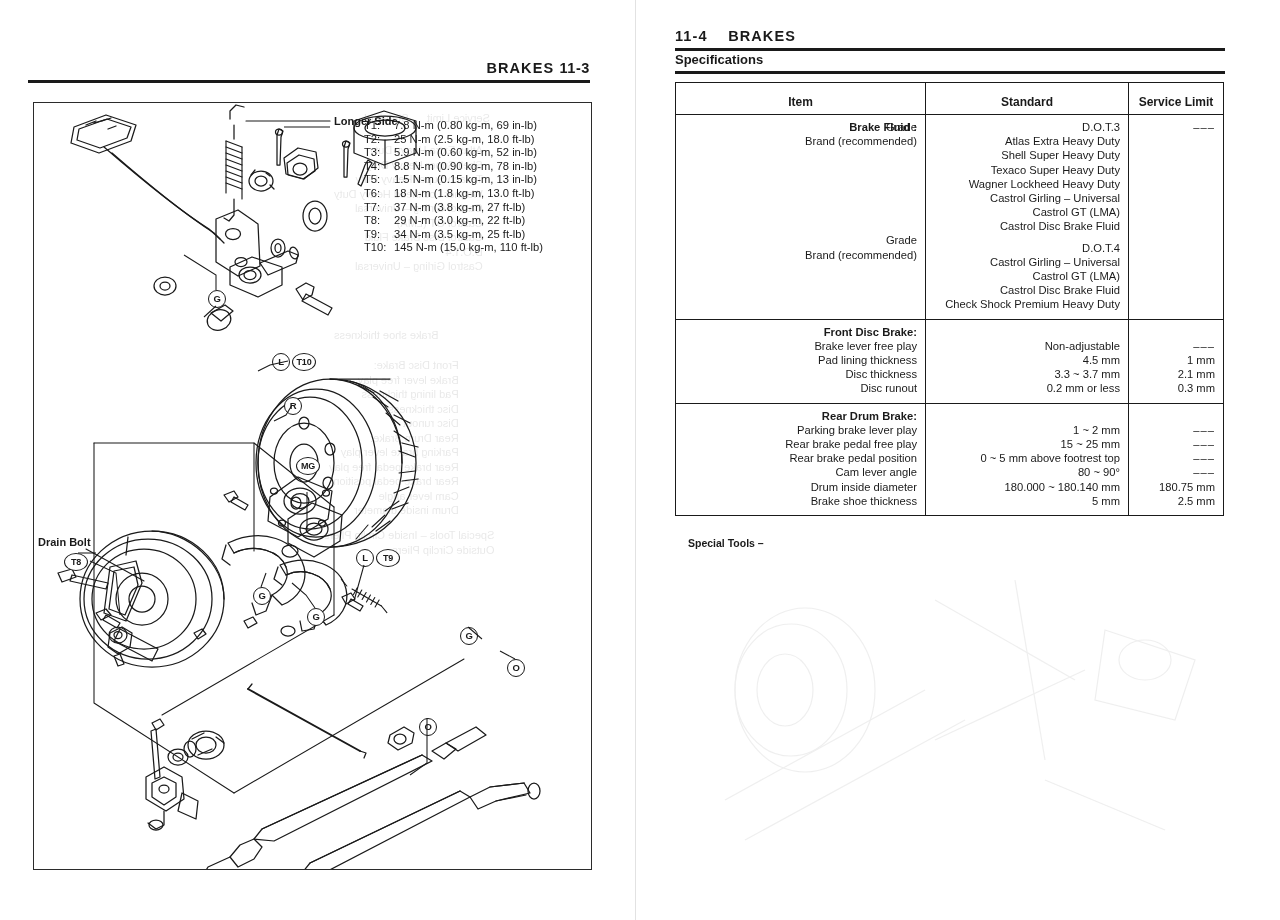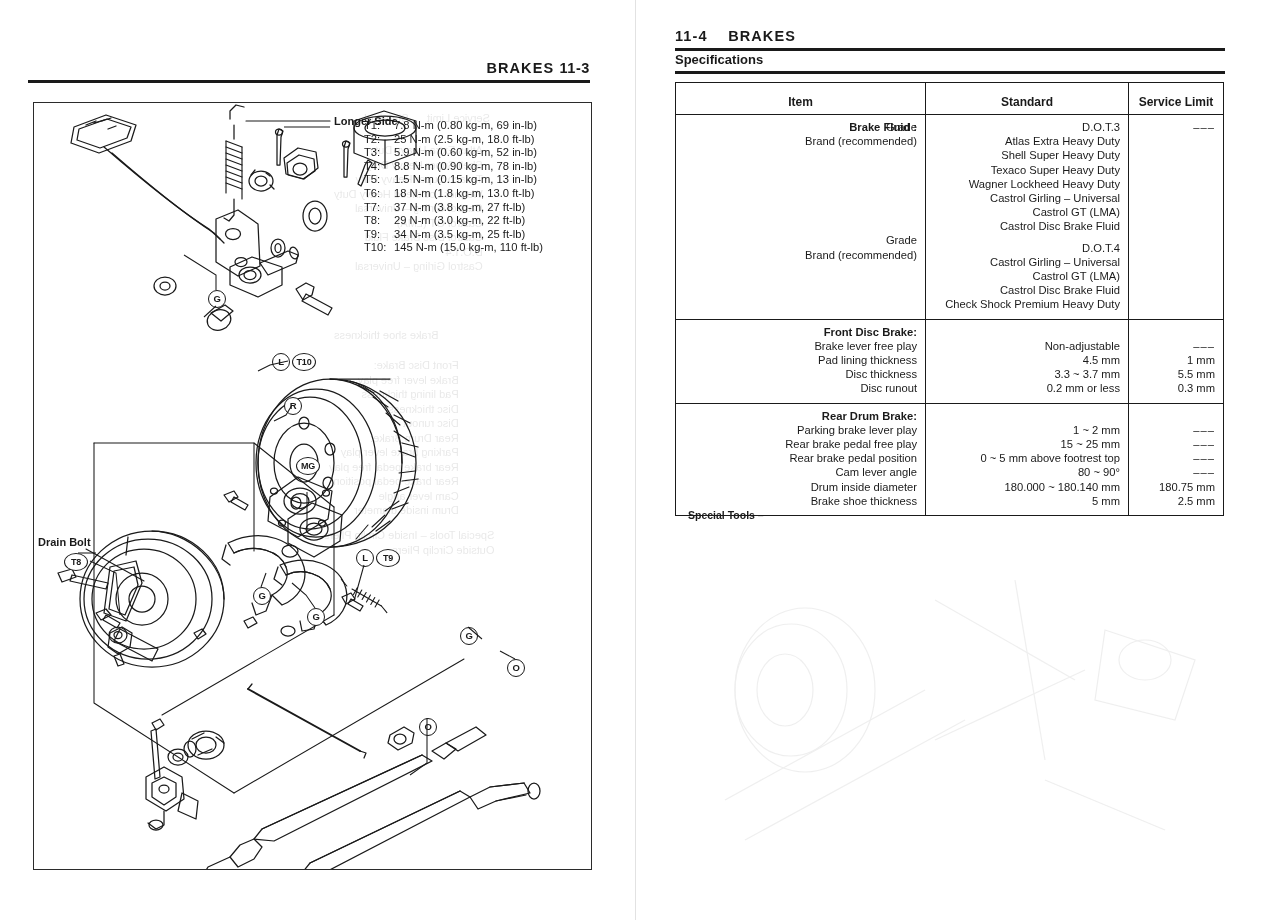--- a/index.html
+++ b/index.html
@@ -180,21 +180,21 @@
 
   
   .special-tools {
     position: absolute;
     left: 688px; top: 508px;
     font-size: 10.5px;
     font-weight: bold;
     line-height: 14px;
     white-space: nowrap;
   }
-  .st-wrap { display: flex; }
+  .st-wrap { display: flex; margin-top: 28px; }
   .st-label { flex: none; padding-right: 12px; }
   .st-items > div { display: flex; }
   .st-items .st-name { width: 120px; flex: none; }
 
   .bleed-right {
     position: absolute;
     opacity: 0.10;
     transform: scaleX(-1);
     pointer-events: none;
   }
@@ -619,21 +619,21 @@
               <div>4.5 mm</div>
               <div>3.3 ~ 3.7 mm</div>
               <div>0.2 mm or less</div>
             </div>
           </td>
           <td>
             <div class="cell-pad-c lh">
               <div>&nbsp;</div>
               <div class="dash">–––</div>
               <div>1 mm</div>
-              <div>5.5 mm</div>
+              <div>2.1 mm</div>
               <div>0.3 mm</div>
             </div>
           </td>
         </tr>
 
         <tr>
           <td>
             <div class="cell-pad lh">
               <div class="grp-title">Rear Drum Brake:</div>
               <div class="sub-row">Parking brake lever play</div>

